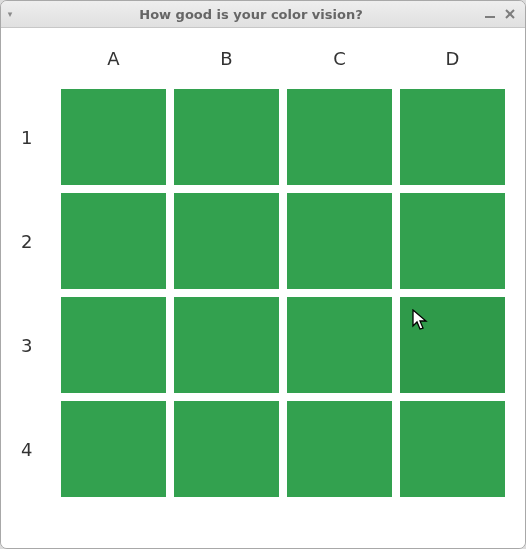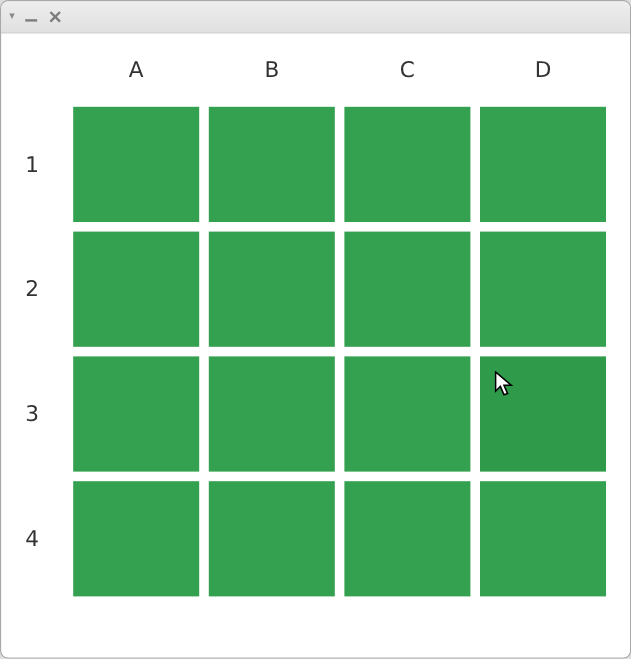--- a/index.html
+++ b/index.html
@@ -122,20 +122,21 @@
     pointer-events: none;
   }
 </style>
 </head>
 <body>
 
 <div class="window">
 
   <div class="titlebar">
     <div class="title-left">▾</div>
+    <div class="title-text">How good is your color vision?</div>
     <div class="window-controls">
       <div class="win-btn">
         <svg width="12" height="12" viewBox="0 0 12 12">
           <rect x="1" y="8" width="10" height="2" fill="#7d7d7d"></rect>
         </svg>
       </div>
       <div class="win-btn close">
         <svg width="12" height="12" viewBox="0 0 12 12">
           <line x1="2" y1="2" x2="10" y2="10" stroke="#7d7d7d" stroke-width="2"></line>
           <line x1="10" y1="2" x2="2" y2="10" stroke="#7d7d7d" stroke-width="2"></line>

